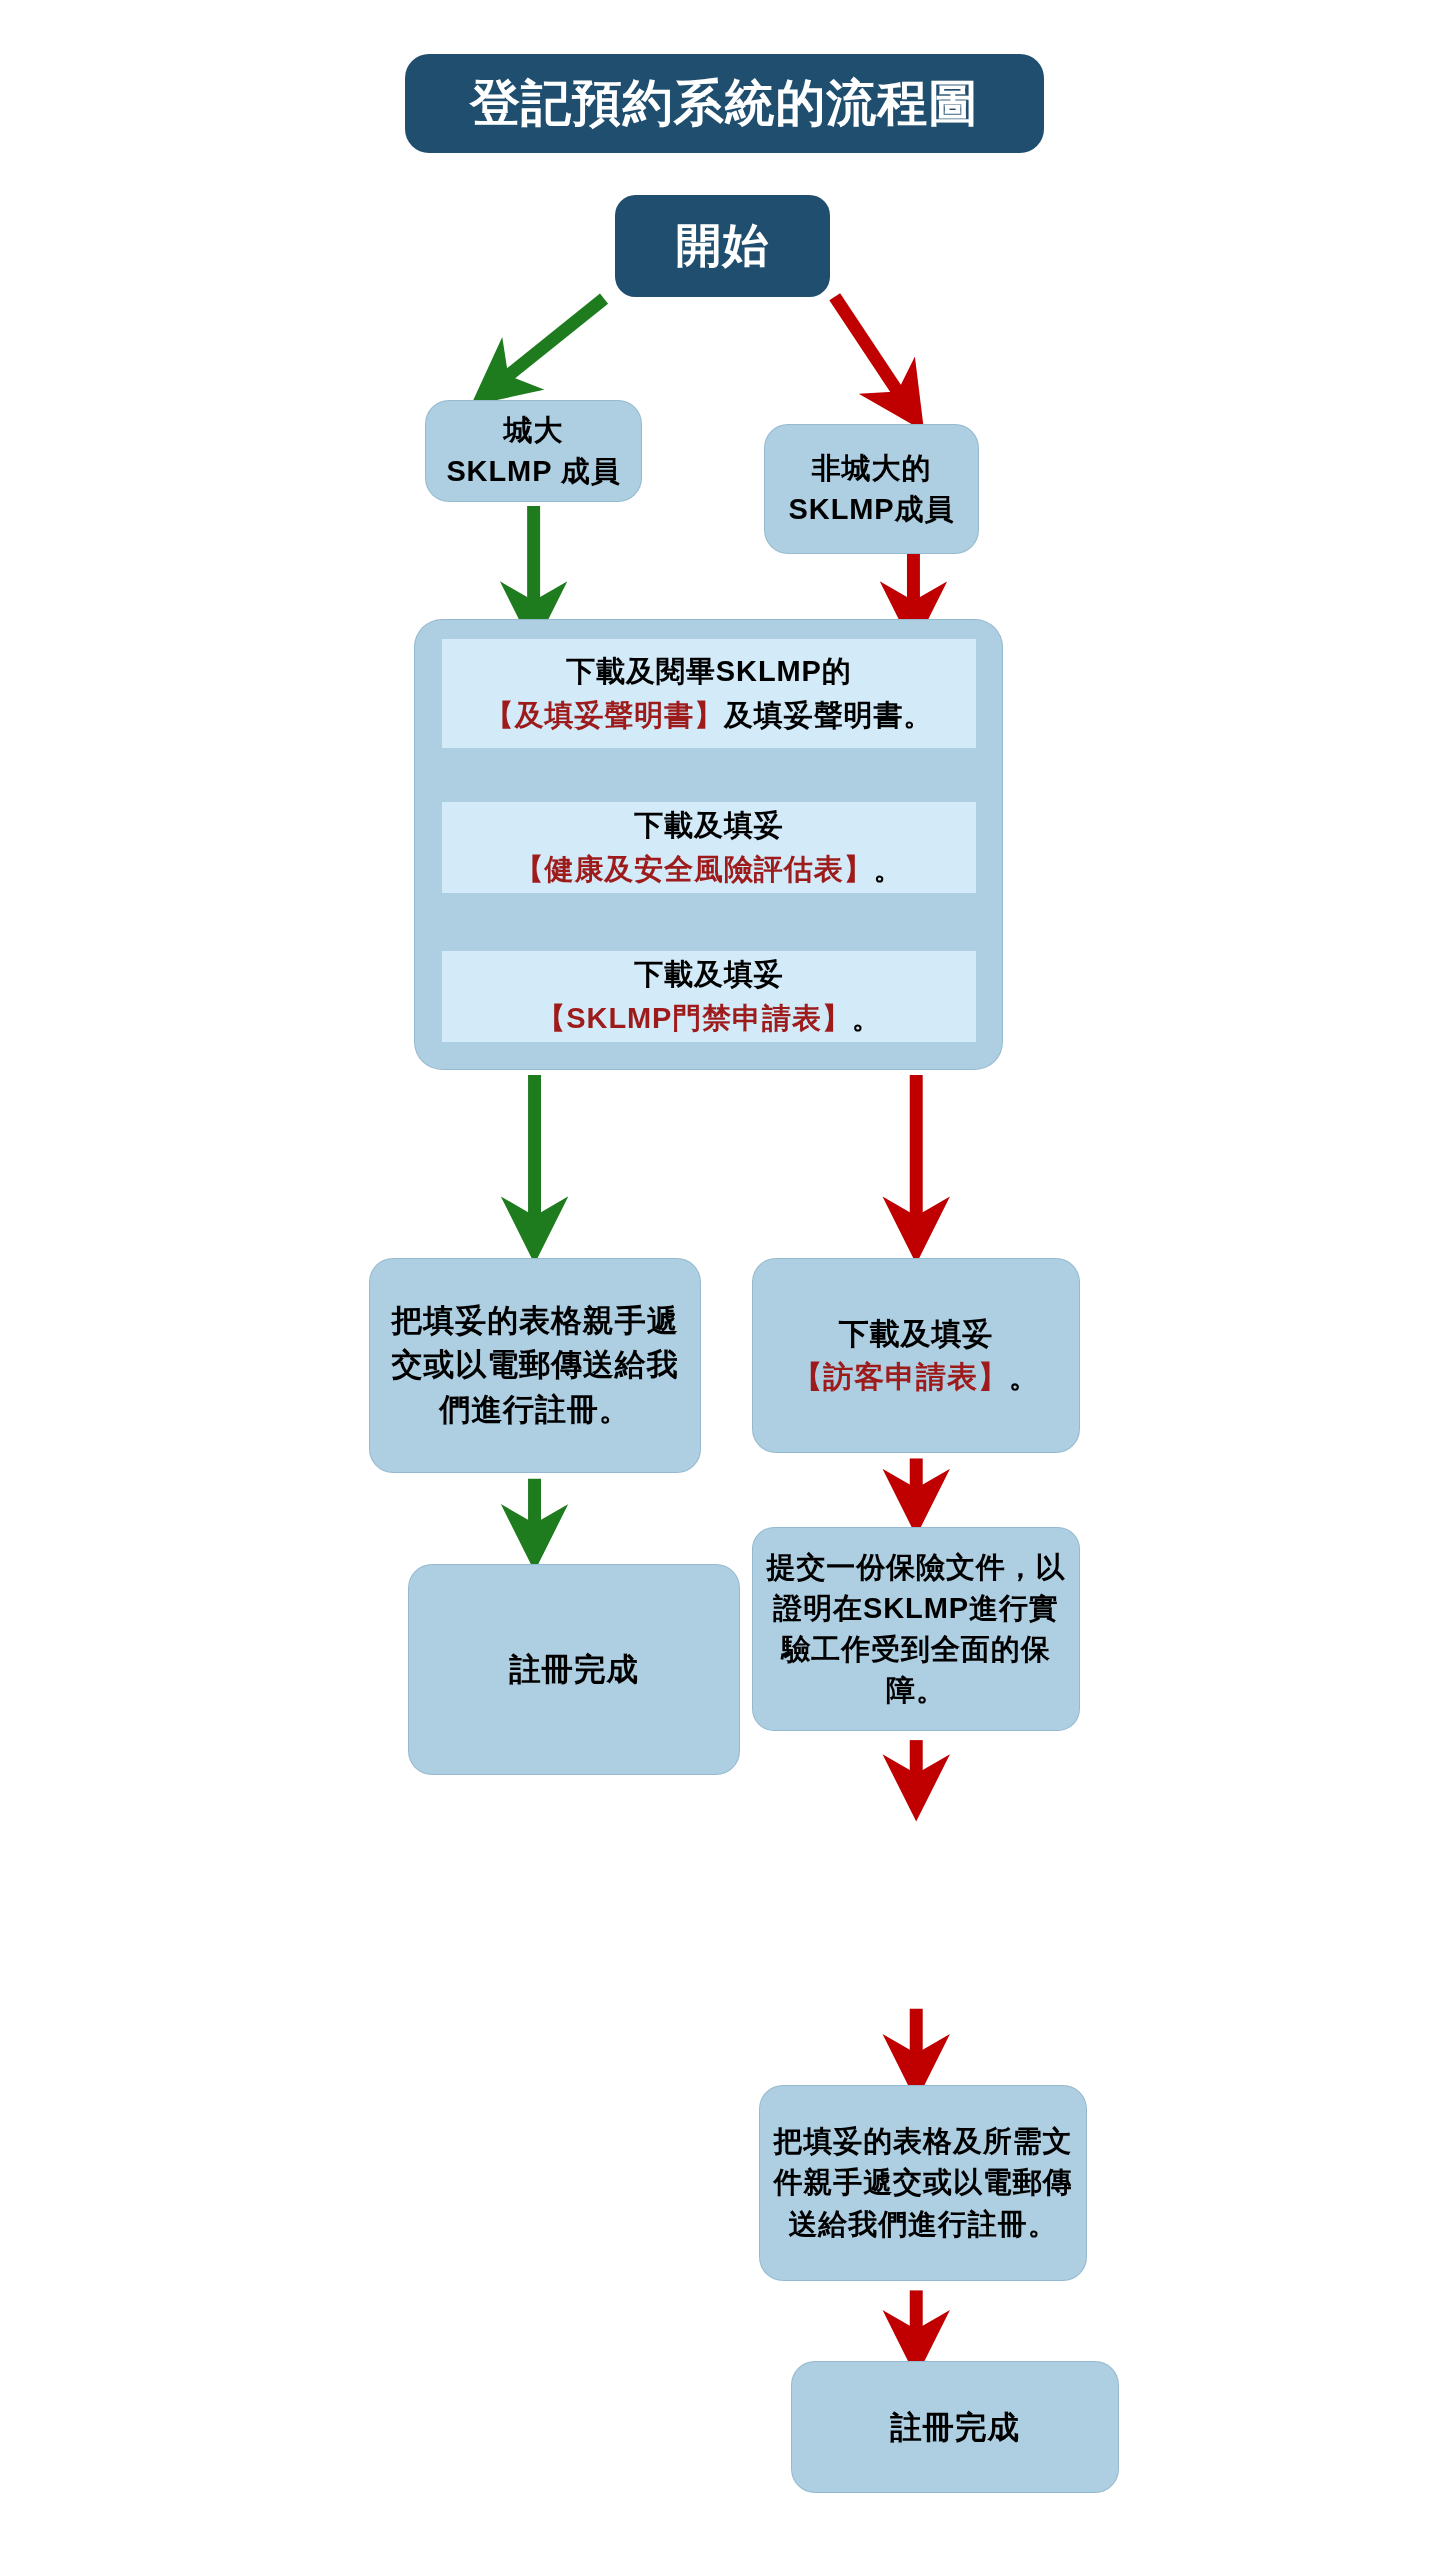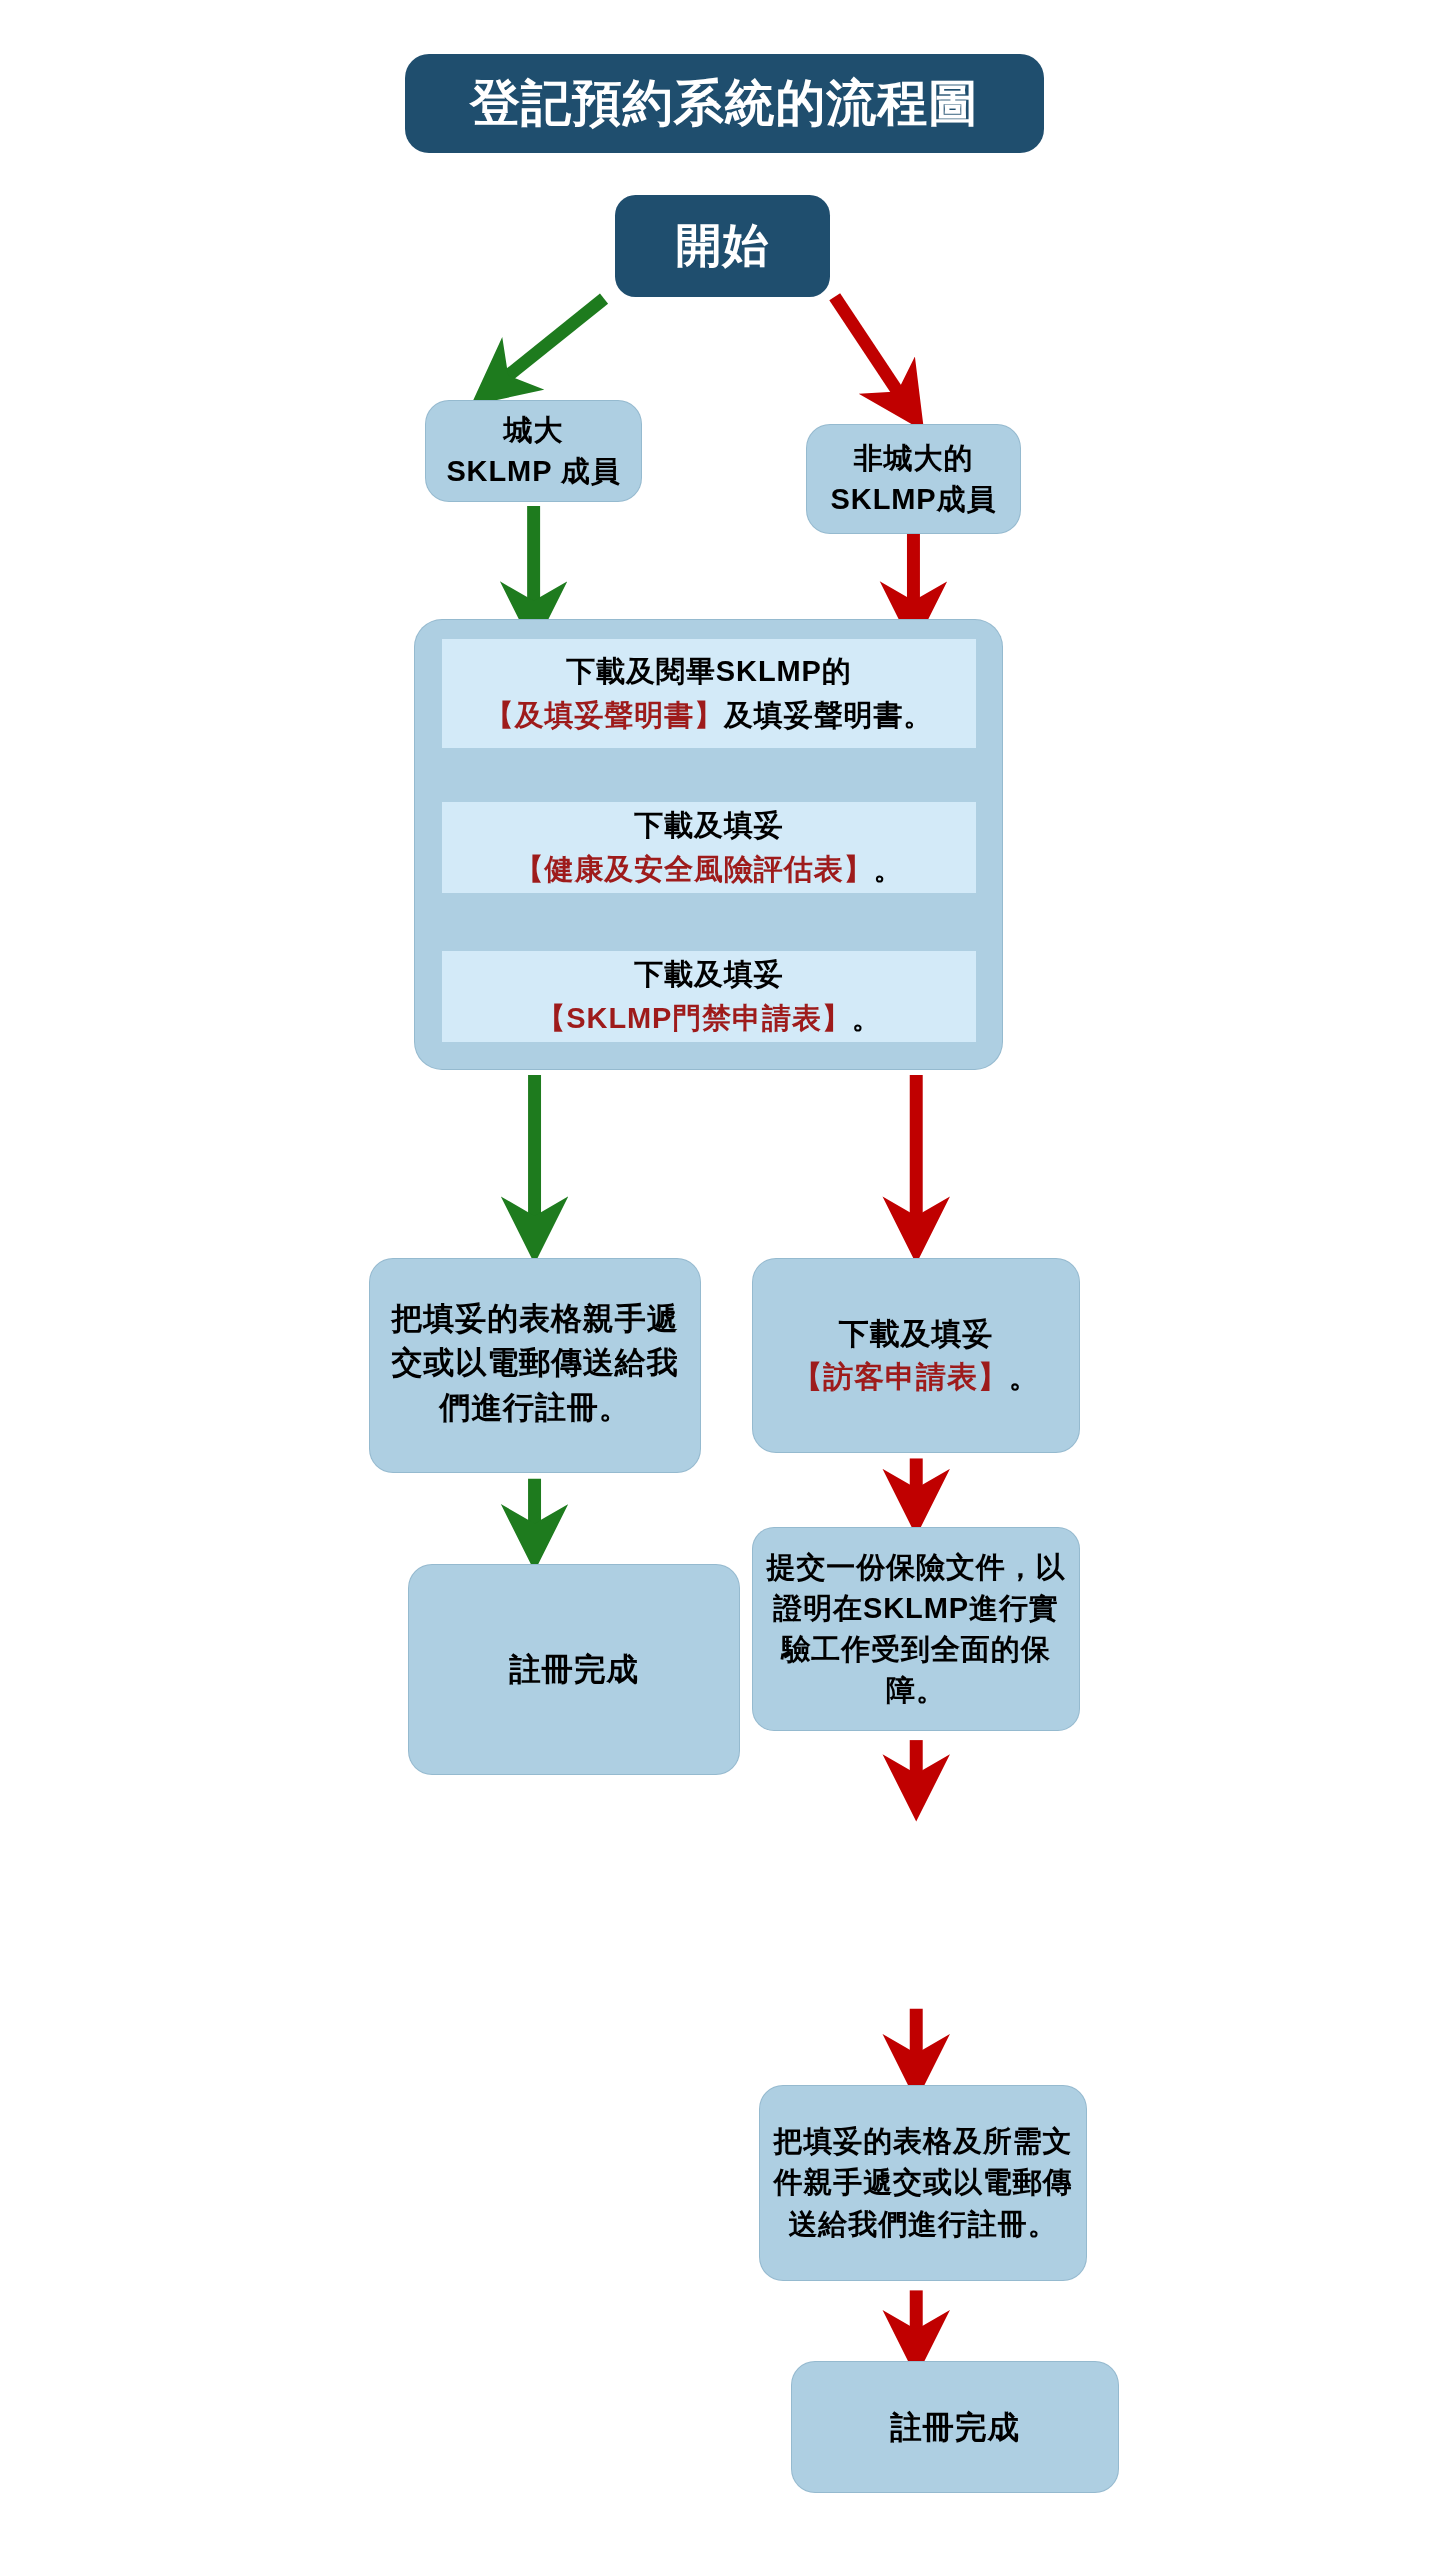--- a/index.html
+++ b/index.html
@@ -110,21 +110,21 @@
 
   <div class="node banner" style="left:405px;top:54px;width:639px;height:99px;">
     <span>登記預約系統的流程圖</span>
   </div>
 
   <div class="node bluebox fs31" style="left:425px;top:400px;width:217px;height:102px;">
     <div>城大</div>
     <div>SKLMP 成員</div>
   </div>
 
-  <div class="node bluebox fs31" style="left:806px;top:424px;width:215px;height:110px;">
+  <div class="node bluebox fs31" style="left:764px;top:424px;width:215px;height:130px;">
     <div>非城大的</div>
     <div>SKLMP成員</div>
   </div>
 
   <div class="node container-box" style="left:414px;top:619px;width:589px;height:451px;"></div>
 
   <div class="node innerbox fs31" style="left:442px;top:639px;width:534px;height:109px;">
     <div>下載及閱畢SKLMP的</div>
     <div>
       <span class="hl">【及填妥聲明書】</span><span>及填妥聲明書。</span>
@@ -138,21 +138,21 @@
     </div>
   </div>
 
   <div class="node innerbox fs31" style="left:442px;top:951px;width:534px;height:91px;">
     <div>下載及填妥</div>
     <div>
       <span class="hl">【SKLMP門禁申請表】</span><span>。</span>
     </div>
   </div>
 
-  <div class="node bluebox fs33" style="left:369px;top:1258px;width:332px;height:215px;padding:0 15px;font-family:Liberation Mono, monospace;">
+  <div class="node bluebox fs33" style="left:369px;top:1258px;width:332px;height:215px;padding:0 15px;">
     <div>把填妥的表格親手遞交或以電郵傳送給我們進行註冊。</div>
   </div>
 
   <div class="node bluebox fs32" style="left:752px;top:1258px;width:328px;height:195px;">
     <div>下載及填妥</div>
     <div>
       <span class="hl">【訪客申請表】</span><span>。</span>
     </div>
   </div>
 

